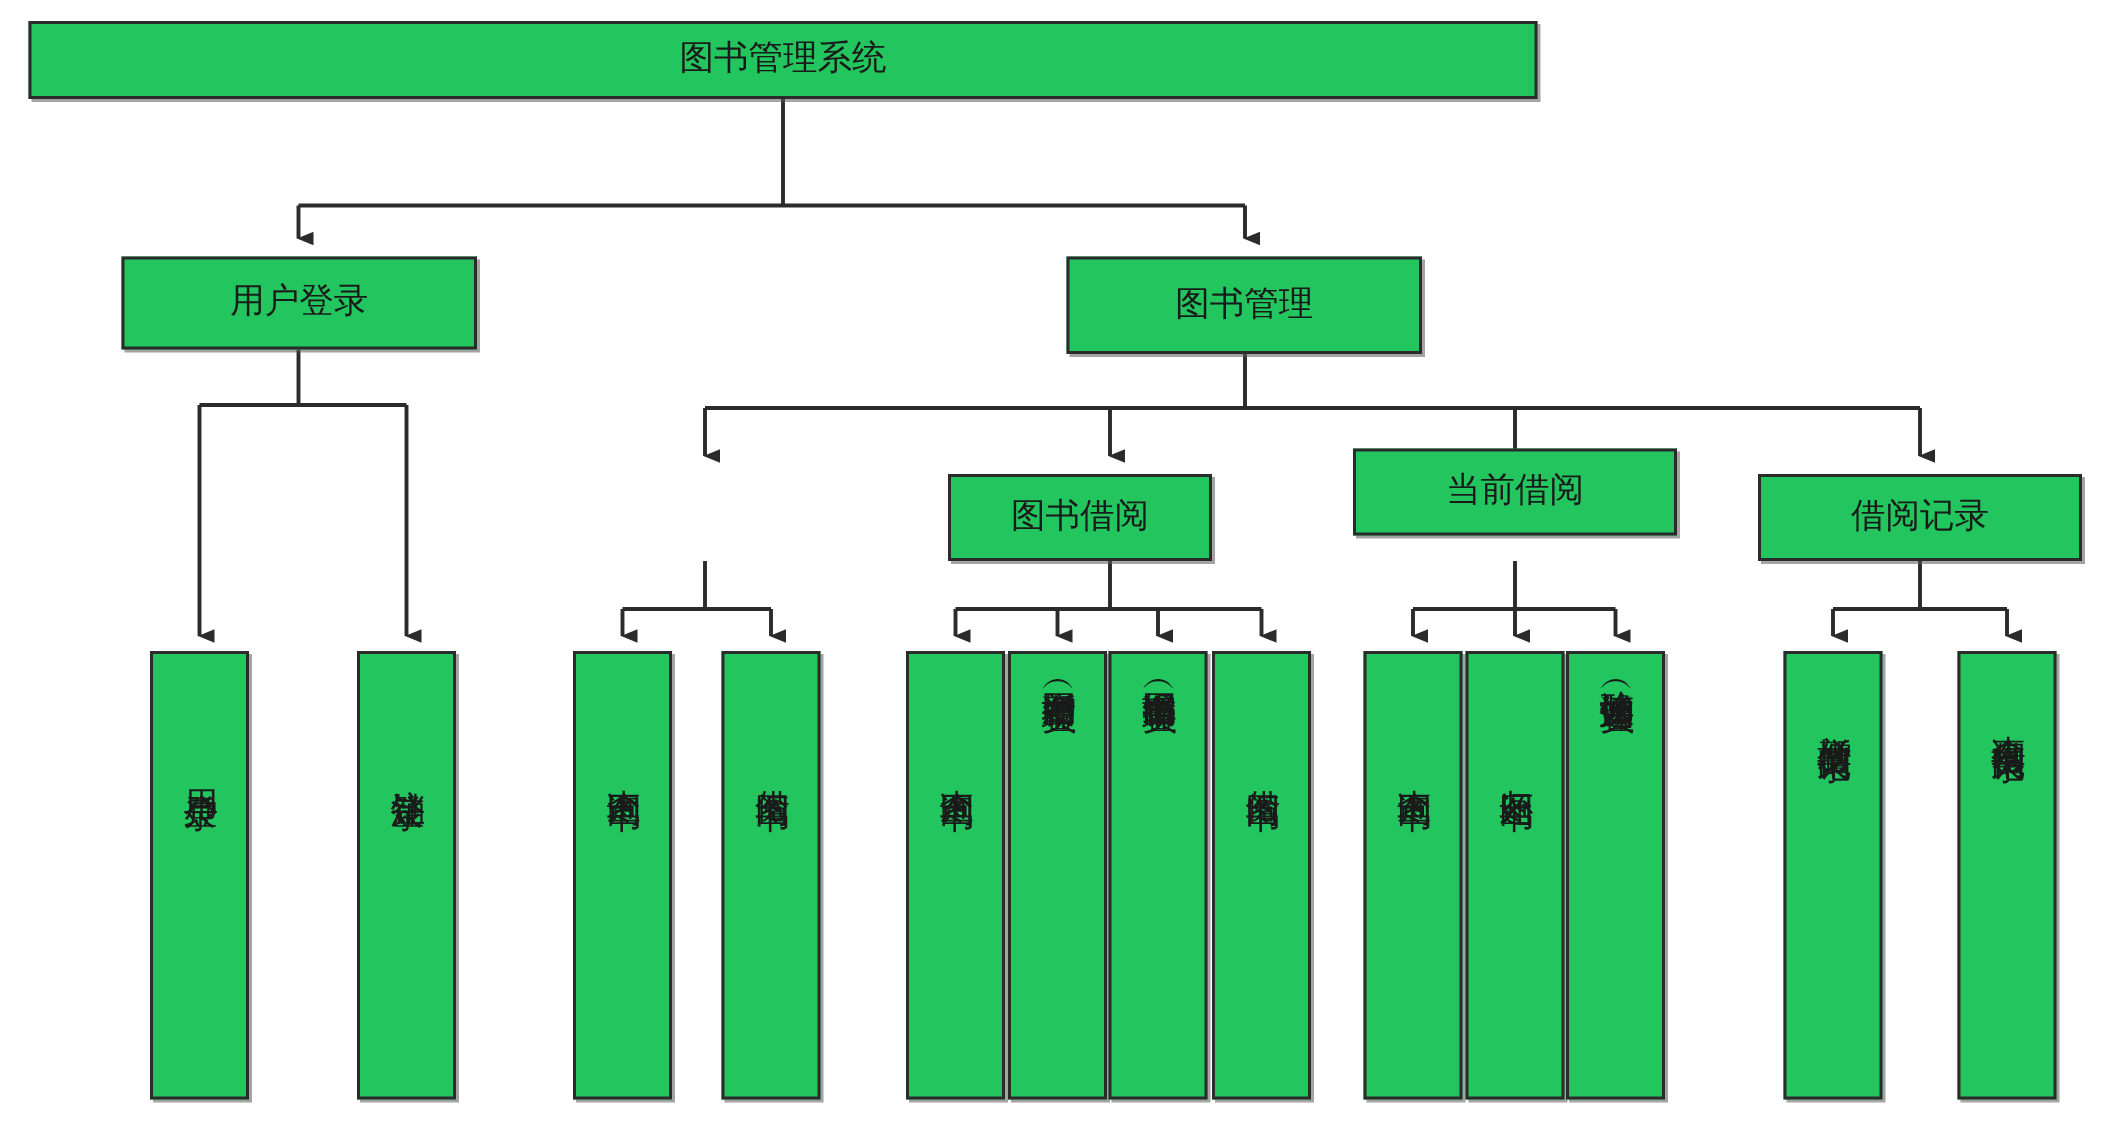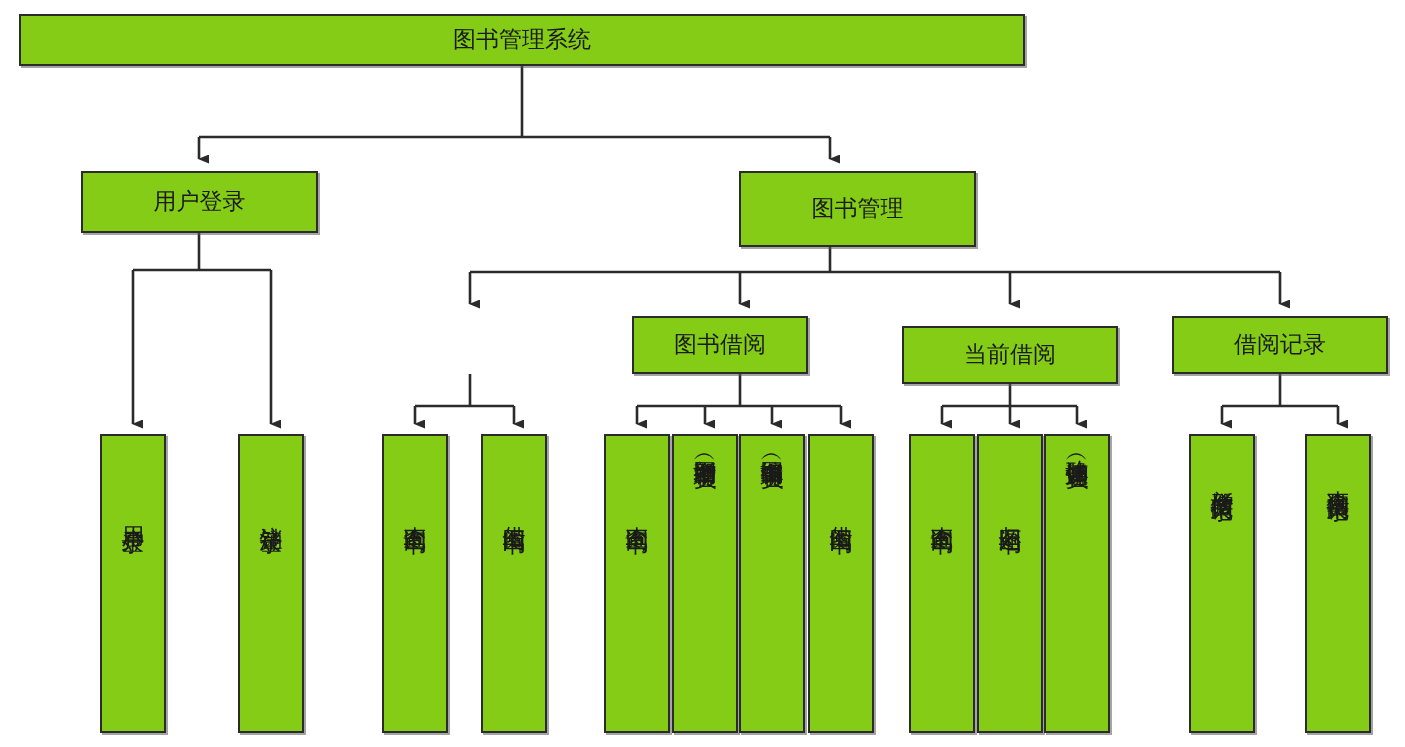--- a/index.html
+++ b/index.html
@@ -22,21 +22,21 @@
     position: absolute;
     left: 0;
     top: 0;
     width: 1405px;
     height: 747px;
     pointer-events: none;
   }
   .node {
     position: absolute;
     box-sizing: border-box;
-    background: #84cc16;
+    background: #22c55e;
     border: 2px solid #2b2b2b;
     display: flex;
     align-items: center;
     justify-content: center;
     color: #1a1a1a;
     box-shadow: 2px 2px 0 rgba(90,90,90,0.55);
   }
   .node .label {
     display: block;
     text-align: center;
@@ -128,28 +128,28 @@
     </g>
   </svg>
 
   <div class="node root horiz" style="left:19px; top:14px; width:1006px; height:52px;">
     <span class="label">图书管理系统</span>
   </div>
 
   <div class="node horiz" style="left:81px; top:171px; width:237px; height:62px;">
     <span class="label">用户登录</span>
   </div>
-  <div class="node horiz" style="left:711px; top:171px; width:237px; height:76px;margin-left:28px;">
+  <div class="node horiz" style="left:711px; top:171px; width:237px; height:65px;">
     <span class="label">图书管理</span>
   </div>
 
   <div class="node horiz" style="left:632px; top:316px; width:176px; height:58px;">
     <span class="label">图书借阅</span>
   </div>
-  <div class="node horiz" style="left:902px; top:326px; width:216px; height:58px;">
+  <div class="node horiz" style="left:902px; top:299px; width:216px; height:58px;">
     <span class="label">当前借阅</span>
   </div>
   <div class="node horiz" style="left:1172px; top:316px; width:216px; height:58px;">
     <span class="label">借阅记录</span>
   </div>
 
   <div class="node vert" style="left:100px; top:434px; width:66px; height:299px; padding-top:72px;">
     <span class="label">用户登录</span>
   </div>
   <div class="node vert" style="left:238px; top:434px; width:66px; height:299px; padding-top:72px;">

